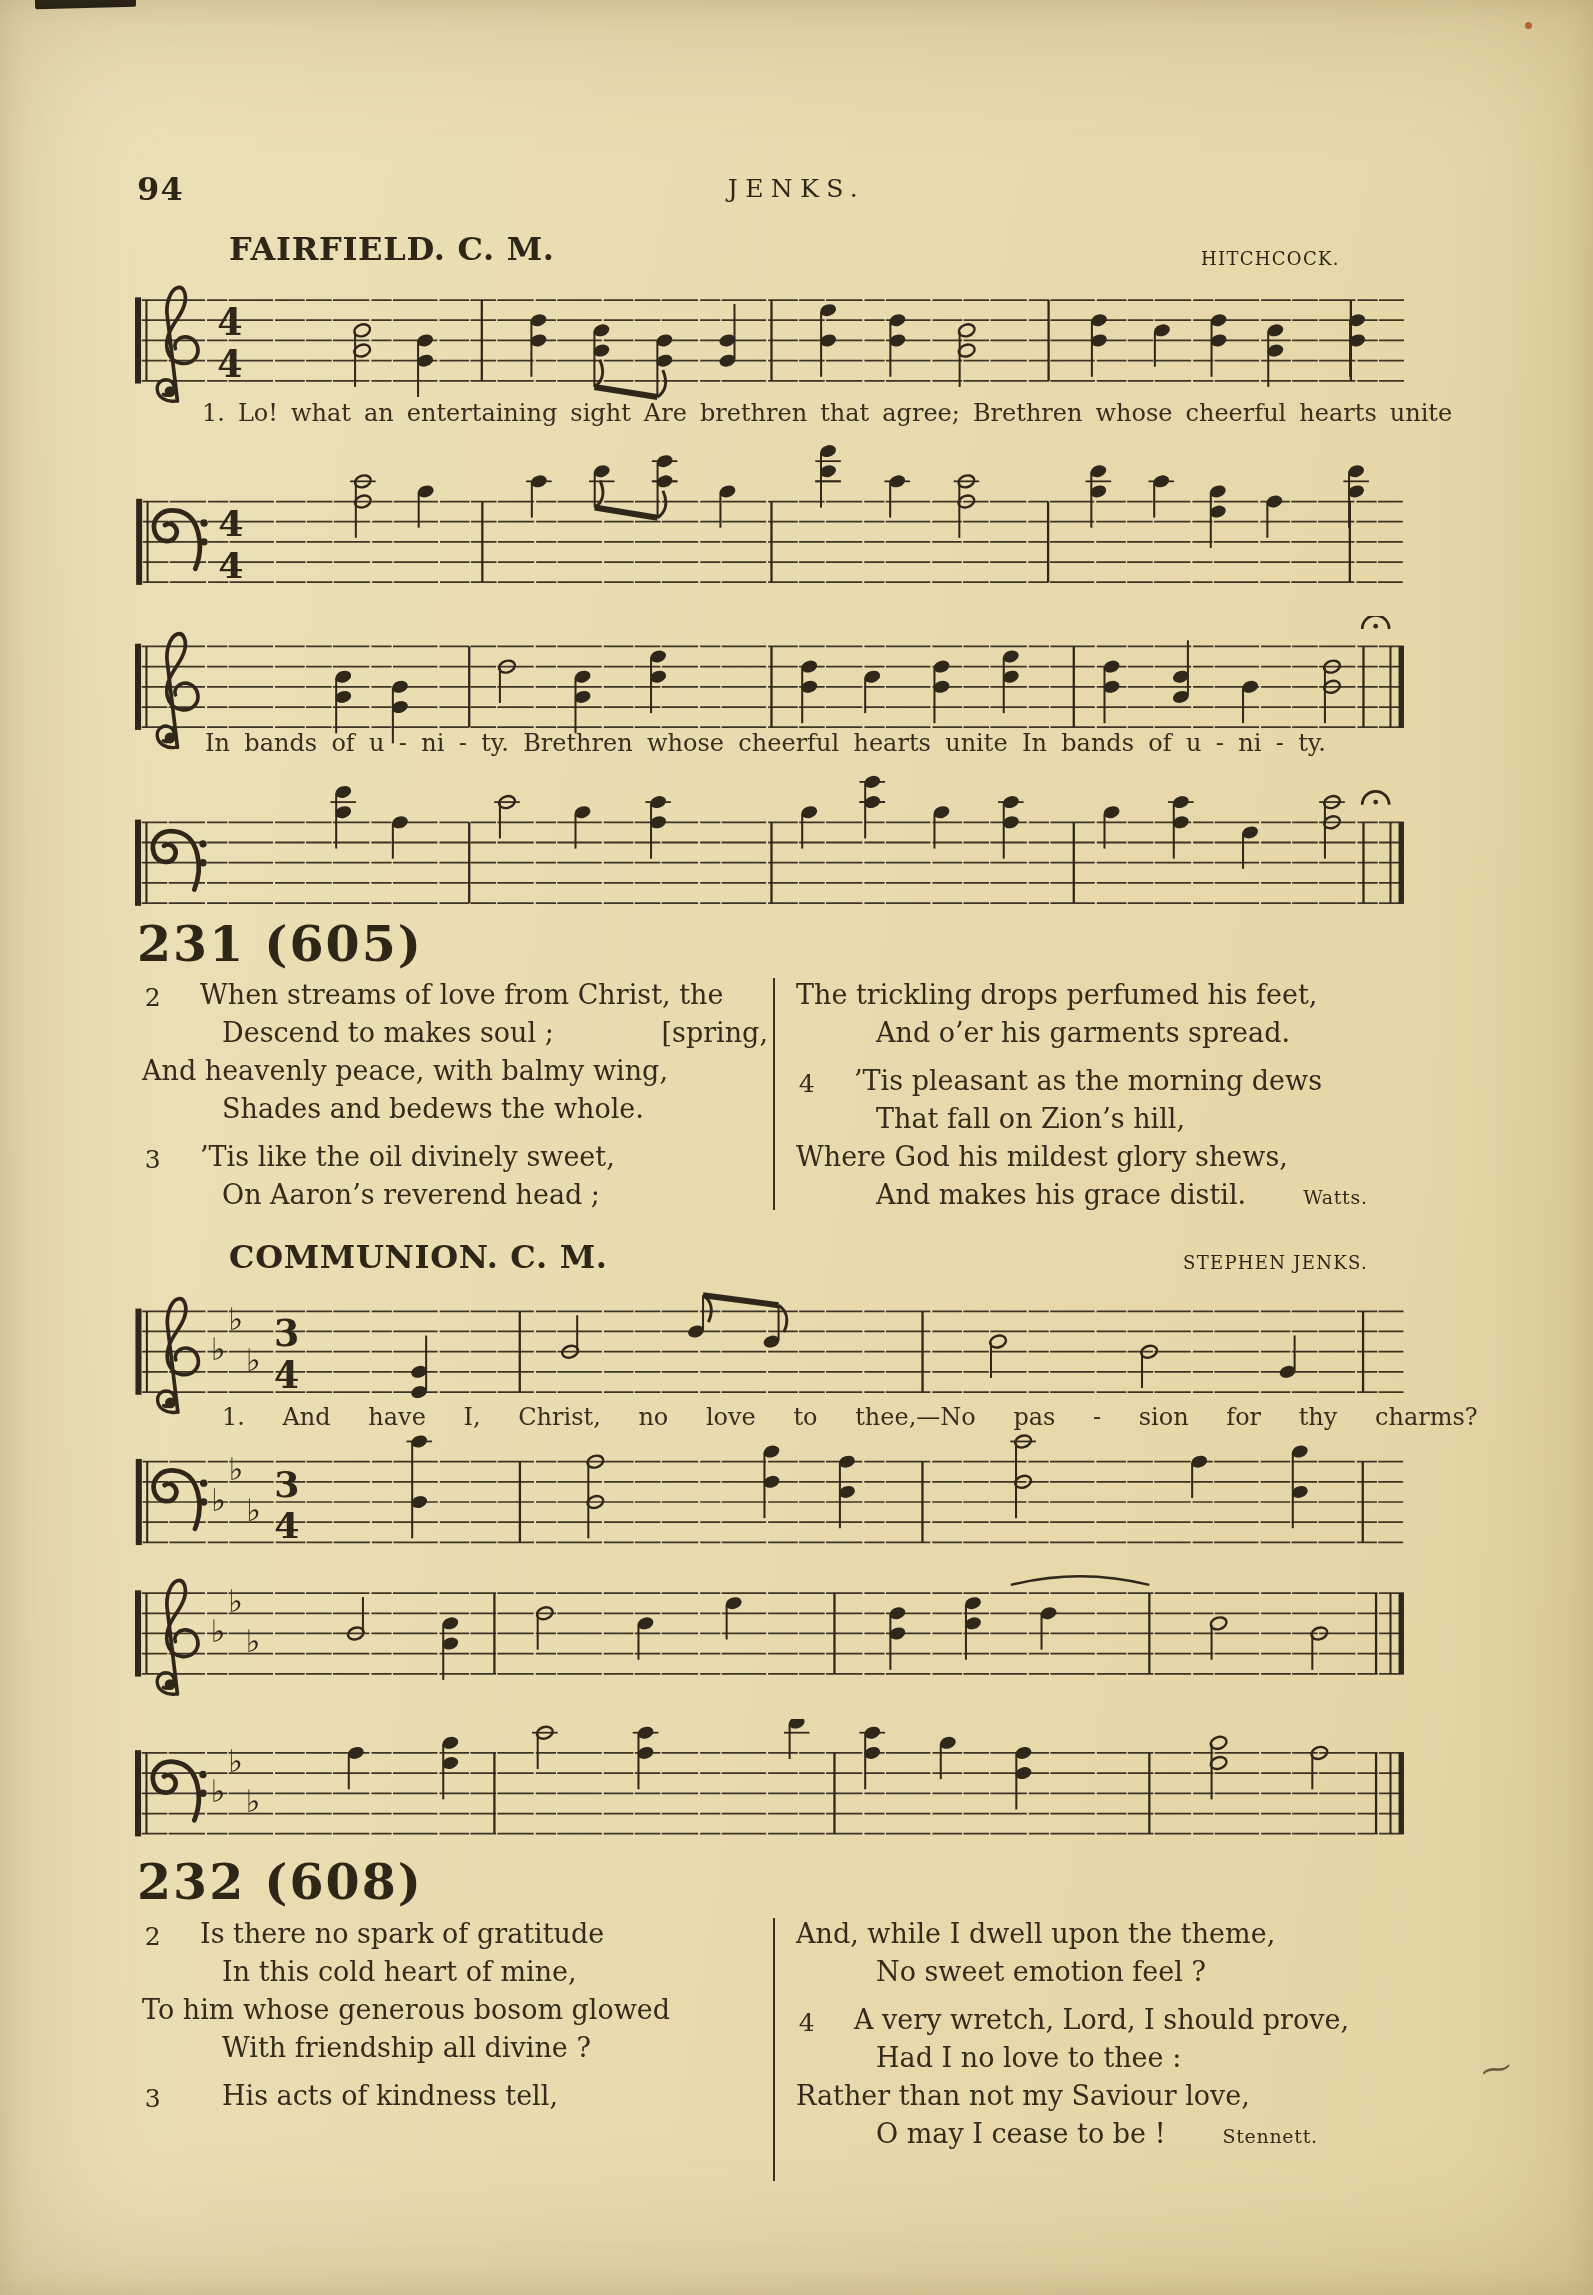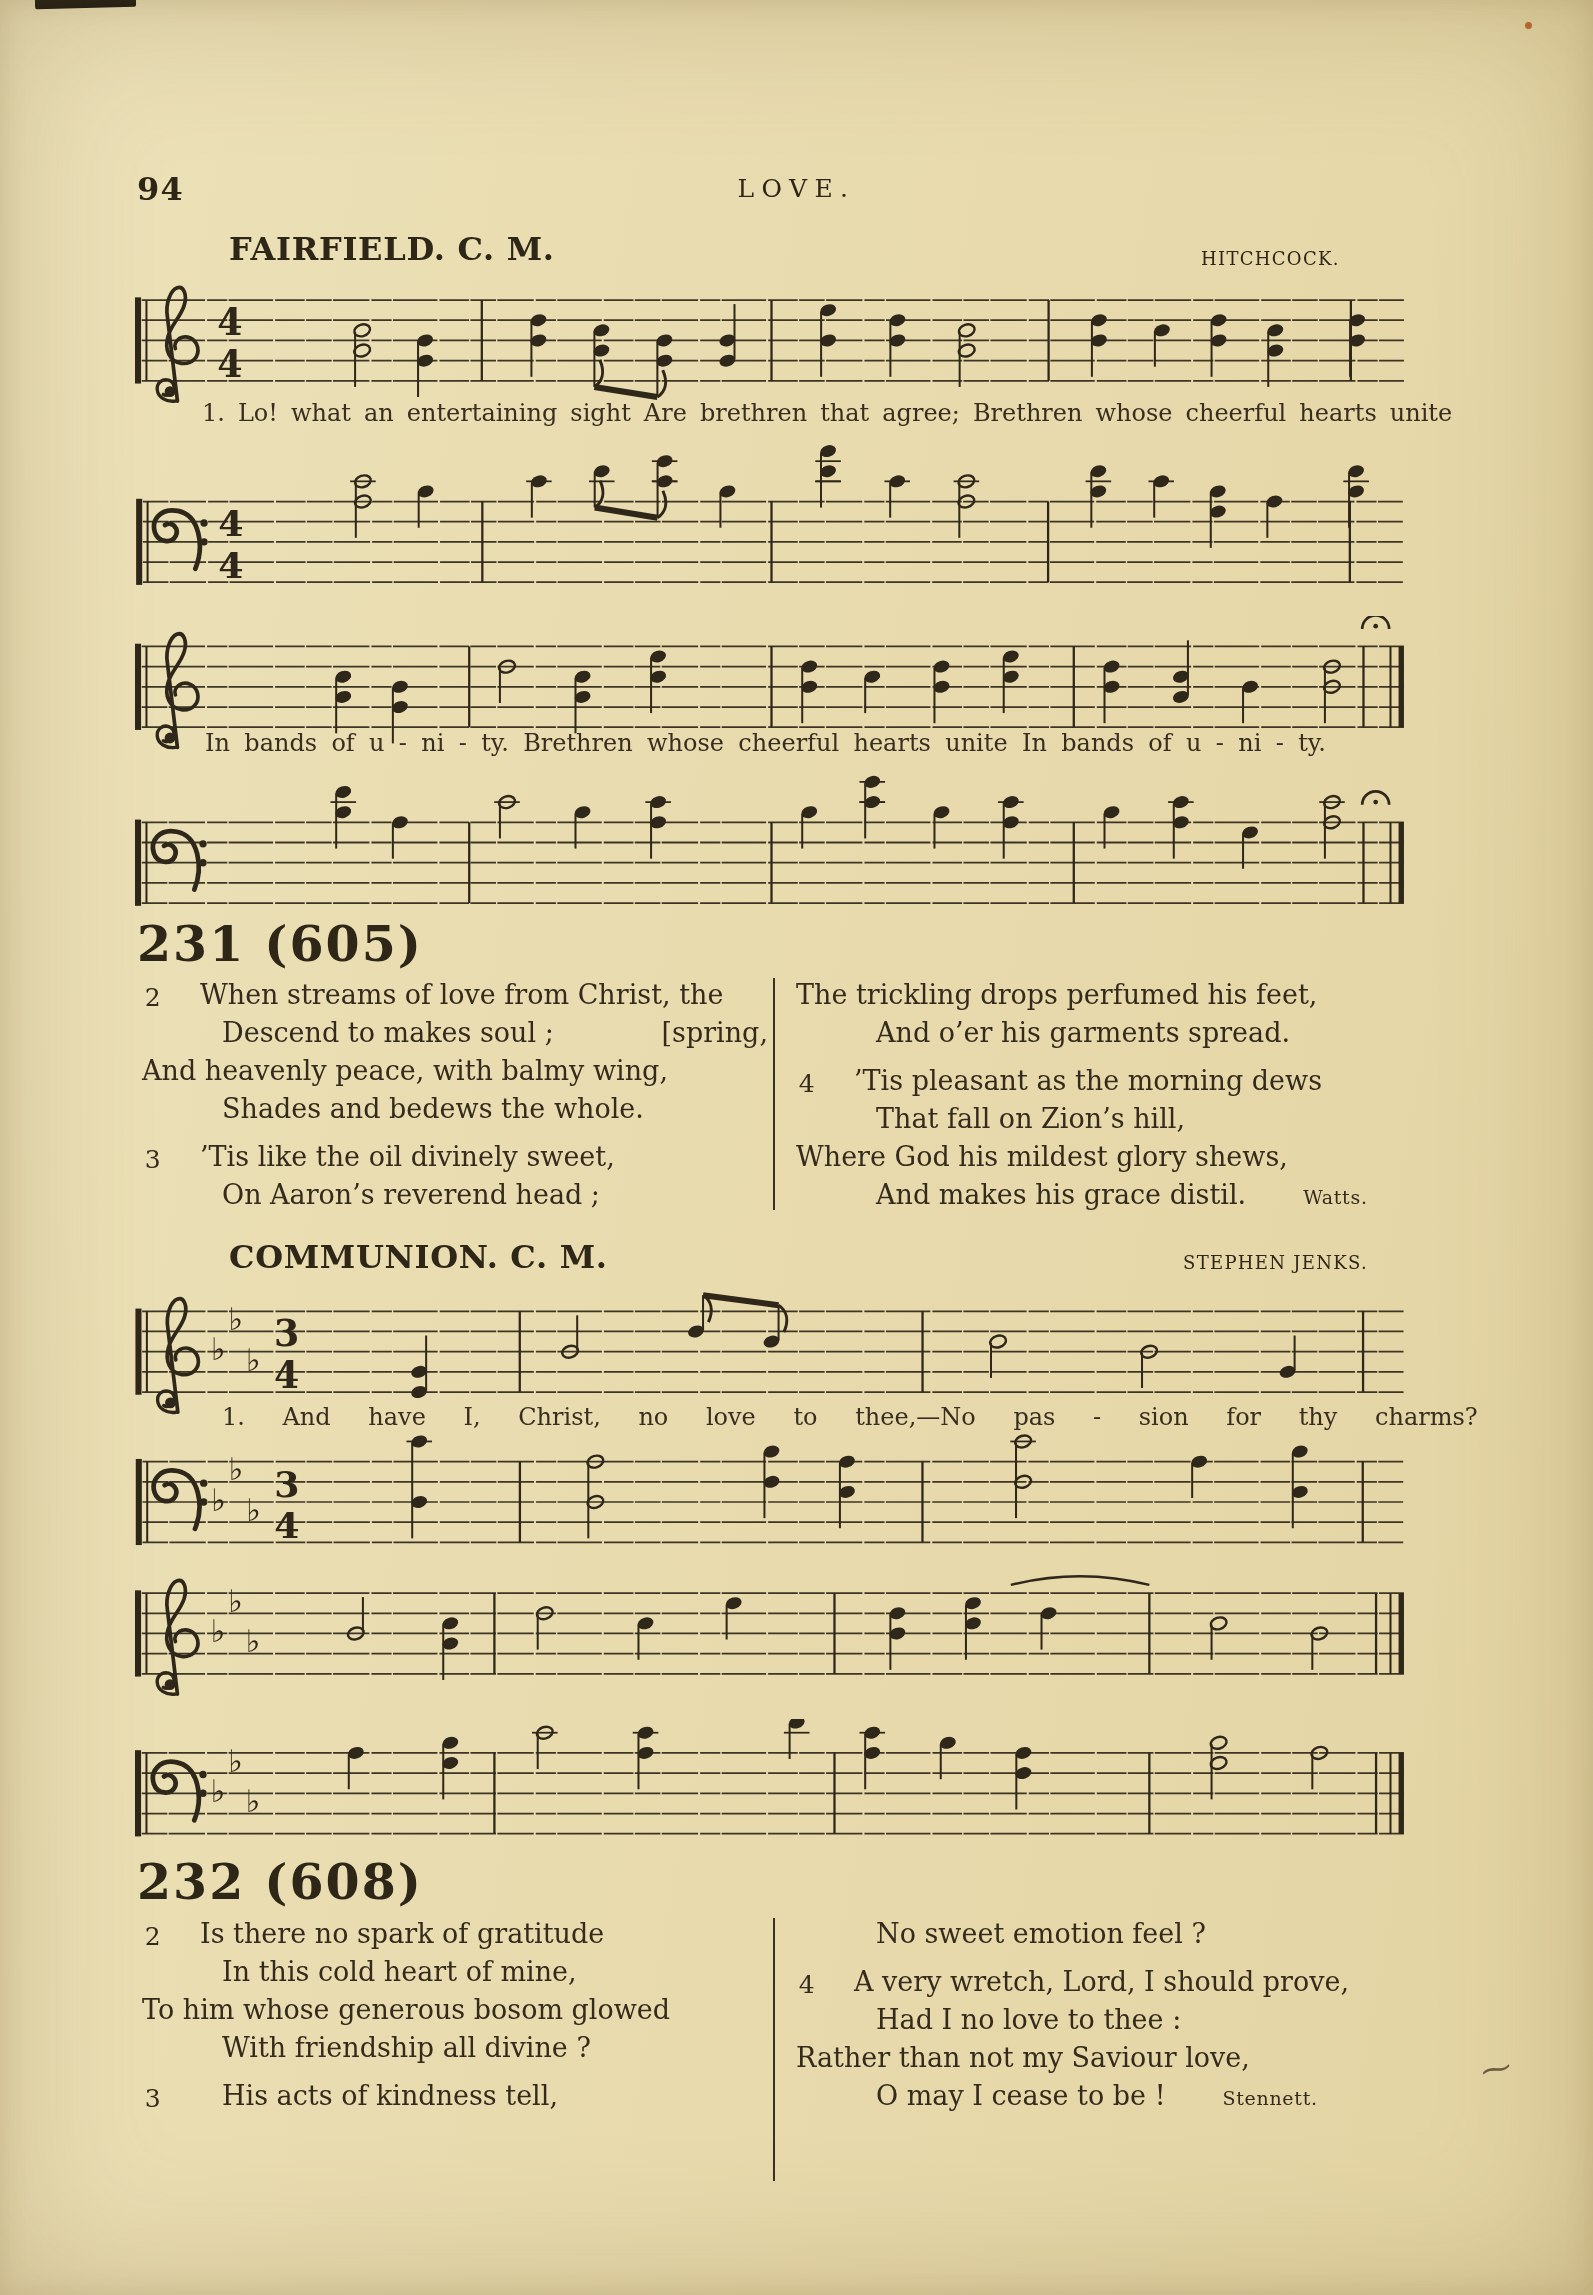--- a/index.html
+++ b/index.html
@@ -32,21 +32,21 @@
 </head>
 <body>
 
 <div class="page">
 
   <div class="mark-tl"></div>
   <div class="mark-dot"></div>
   <div class="mark-sq">⁓</div>
 
   <div class="pagenum">94</div>
-  <div class="rhead">LOVE.</div>
+  <div class="rhead">JENKS.</div>
 
   <div class="tune" style="left:229px;top:230px;">FAIRFIELD.  C. M.</div>
   <div class="comp" style="left:1201px;top:248px;">HITCHCOCK.</div>
 
   <div class="staff" style="left:135px;top:273px;width:1273px;height:145px;">
       <svg width="1273" height="145" viewBox="0 0 1890 215">
         <line x1="10" y1="40" x2="1884" y2="40" stroke="#2f2719" stroke-width="2.6" stroke-dasharray="38 2 54 3 30 2 66 3 44 2" opacity="0.92"></line>
         <line x1="10" y1="70" x2="1884" y2="70" stroke="#2f2719" stroke-width="2.6" stroke-dasharray="38 2 54 3 30 2 66 3 44 2" opacity="0.92"></line>
         <line x1="10" y1="100" x2="1884" y2="100" stroke="#2f2719" stroke-width="2.6" stroke-dasharray="38 2 54 3 30 2 66 3 44 2" opacity="0.92"></line>
         <line x1="10" y1="130" x2="1884" y2="130" stroke="#2f2719" stroke-width="2.6" stroke-dasharray="38 2 54 3 30 2 66 3 44 2" opacity="0.92"></line>
@@ -533,20 +533,21 @@
   <div class="col" style="left:138px;top:1915px;width:630px;">
       <div class="vline i1"><span class="vnum">2</span><span>Is there no spark of gratitude</span></div>
       <div class="vline i2"><span>In this cold heart of mine,</span></div>
       <div class="vline i0"><span>To him whose generous bosom glowed</span></div>
       <div class="vline i2 gap"><span>With friendship all divine ?</span></div>
       <div class="vline i1"><span class="vnum">3</span></div>
       <div class="vline i2"><span>His acts of kindness tell,</span></div>
     </div>
   <div class="divider" style="left:773px;top:1918px;height:263px;"></div>
   <div class="col" style="left:792px;top:1915px;width:667px;">
+      <div class="vline i0"><span>And, while I dwell upon the theme,</span></div>
       <div class="vline i2 gap"><span>No sweet emotion feel ?</span></div>
       <div class="vline i1"><span class="vnum">4</span><span>A very wretch, Lord, I should prove,</span></div>
       <div class="vline i2"><span>Had I no love to thee :</span></div>
       <div class="vline i0"><span>Rather than not my Saviour love,</span></div>
       <div class="vline i2"><span>O may I cease to be !</span><span class="vauthor">Stennett.</span></div>
     </div>
 
 </div>
 
 

